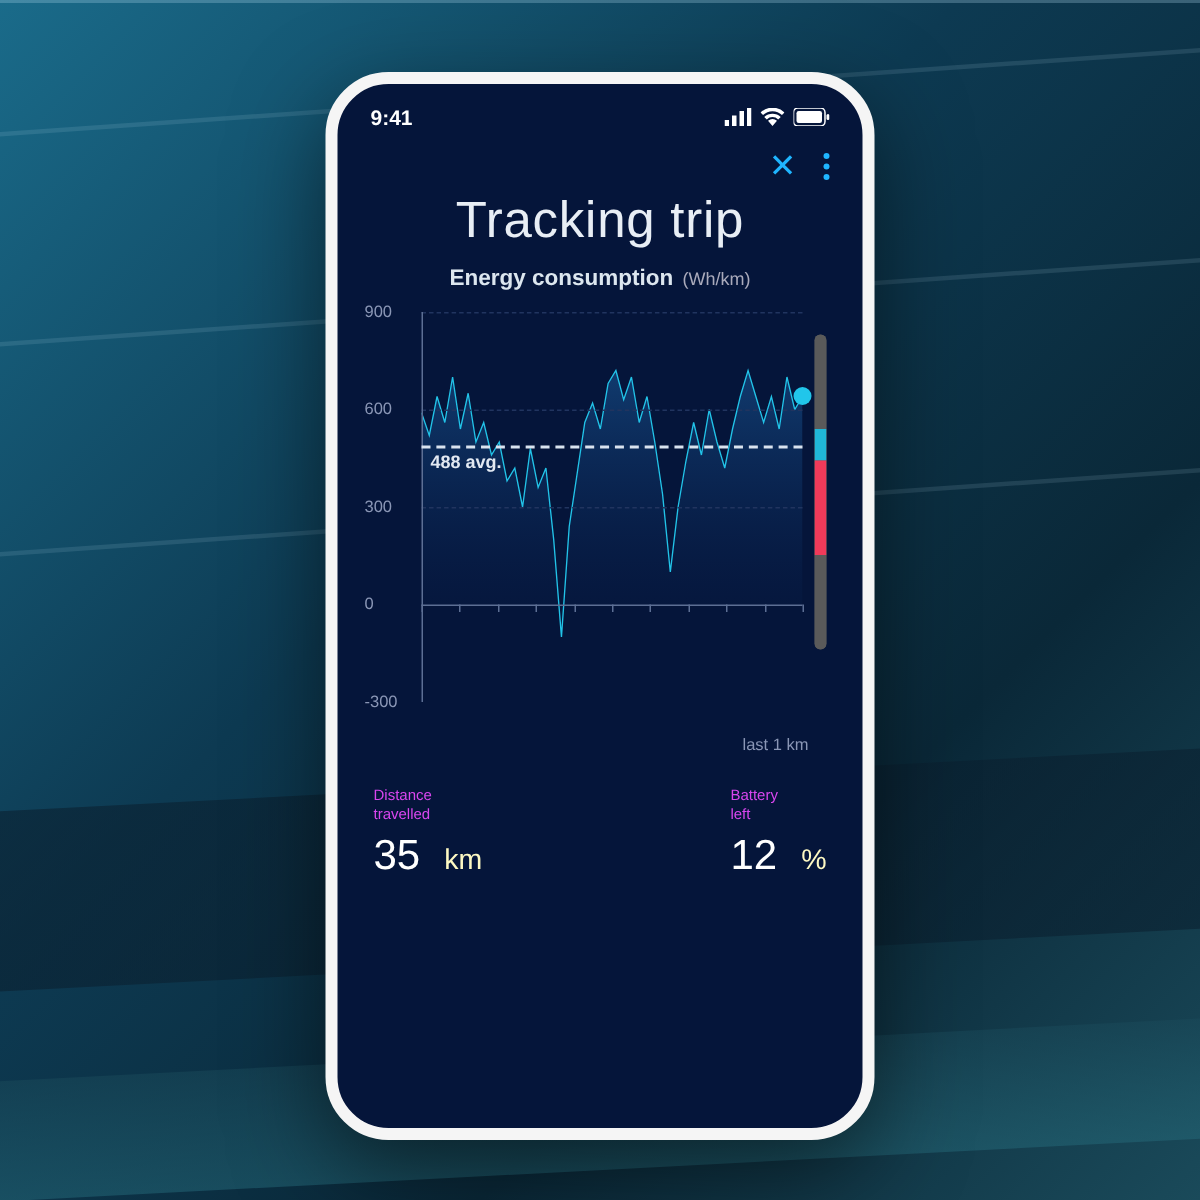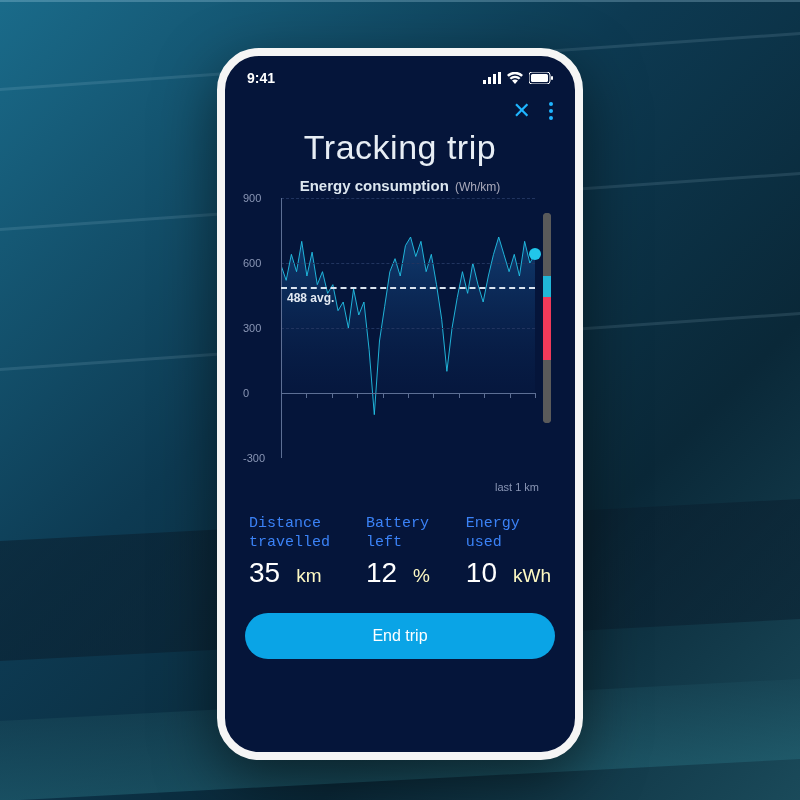--- a/index.html
+++ b/index.html
@@ -44,21 +44,21 @@
   }
   .title {
     text-align:center; font-size: 34px; font-weight: 300; color:#e8eef5;
     letter-spacing: .5px; margin-top: 2px;
   }
   .subtitle {
     text-align:center; margin-top: 10px; font-size: 15px; font-weight:700; color:#dce6ef;
   }
   .subtitle .unit { font-weight:400; font-size:12px; color:#aab; margin-left:2px;}
   .chart-wrap {
-    position: relative; margin: 4px 18px 4px 18px; height: 295px;
+    position: relative; margin: 14px 18px 4px 18px; height: 295px;
   }
   .ylabels { position:absolute; left:0; top:0; width:34px; height:260px; font-size:11px; color:#8a96b5; }
   .ylabels div { position:absolute; left:0; transform:translateY(-50%); }
   .plot {
     position:absolute; left:38px; right:22px; top:0; height:260px;font-weight:bold;
   }
   .grid-line { position:absolute; left:0; right:0; border-top:1px dashed #21345f; }
   .avg-line { position:absolute; left:0; right:0; border-top:2px dashed #d9e3ef; }
   .avg-label { position:absolute; font-size:12px; color:#e2e9f2; }
   .axis-x { position:absolute; left:0; right:0; bottom:0; height:1px; background:#5d6f94;}
@@ -68,21 +68,21 @@
 
   .side-gauge { position:absolute; right:6px; top:15px; width:8px; height:210px; border-radius:4px; overflow:hidden; background:#5a5a5a; }
   .side-gauge .seg { position:absolute; left:0; right:0; }
   .side-gauge .cyan { background:#20b7d8; }
   .side-gauge .red { background:#f03a5a; }
   .side-gauge .gray { background:#5a5a5a; }
 
   .marker { position:absolute; width:12px; height:12px; border-radius:50%; background:#21c6ea; transform:translate(-50%,-50%); }
 
   .stats { display:flex; justify-content:space-between; padding: 18px 24px 6px; }
-  .stat .label { font-size:15px; color:#3b82f6; line-height:1.25; font-weight:400;font-family:Liberation Mono, monospace;}
+  .stat .label { font-size:10px; color:#d946ef; line-height:1.25; font-weight:400;}
   .stat .value { font-size:28px; font-weight:400; color:#fff; margin-top:4px;}
   .stat .value .u { font-size:19px; margin-left:16px; color:#fef9c3;}
 
   .end-btn {
     margin: 18px 20px 0; background:#0aa4e6; color:#fff; text-align:center;
     padding: 14px 0; border-radius: 26px; font-size:16px; font-weight:500;
   }
 
   svg.signal, svg.wifi, svg.batt { display:block; }
   .close-x { font-size:22px; line-height:1; }
@@ -188,21 +188,16 @@
 
   <div class="stats">
     <div class="stat">
       <div class="label"><span>Distance</span><br><span>travelled</span></div>
       <div class="value"><span>35</span><span class="u">km</span></div>
     </div>
     <div class="stat">
       <div class="label"><span>Battery</span><br><span>left</span></div>
       <div class="value"><span>12</span><span class="u">%</span></div>
     </div>
-    <div class="stat">
-      <div class="label"><span>Energy</span><br><span>used</span></div>
-      <div class="value"><span>10</span><span class="u">kWh</span></div>
-    </div>
-  </div>
-
-  <div class="end-btn">End trip</div>
+  </div>
+
 
 </div>
 
 </body></html>

